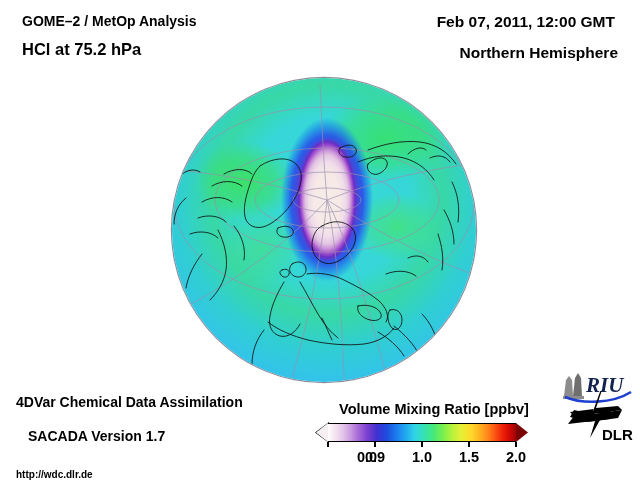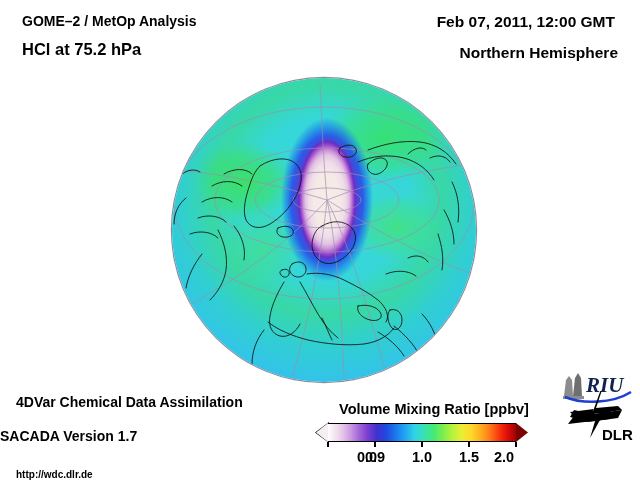--- a/index.html
+++ b/index.html
@@ -10,21 +10,21 @@
   .txt{position:absolute;font-weight:bold;white-space:nowrap;}
 
   
   #title-line1{left:22px;top:13px;font-size:14px;}
   #title-line2{left:22px;top:40px;font-size:16.5px;}
   #date-line{right:25px;top:13px;font-size:15.5px;}
   #hemi-line{right:22px;top:44px;font-size:15.5px;}
 
   
   #foot1{left:16px;top:394px;font-size:14px;}
-  #foot2{left:0;top:428px;font-size:14px;}
+  #foot2{left:28px;top:428px;font-size:14px;}
   #foot3{left:16px;top:469px;font-size:10px;}
 
   
   #globe-wrap{position:absolute;left:172px;top:78px;width:304px;height:304px;}
   #globe{
     position:absolute;inset:0;border-radius:50%;
     overflow:hidden;
     box-shadow:0 0 0 1.2px #8d8d9a;
     background:
       
@@ -212,21 +212,21 @@
       <i style="left: 58.3px;"></i>
       <i style="left: 105.3px;"></i>
       <i style="left: 152.3px;"></i>
       <i style="left: 199.3px;"></i>
     </div>
   <div id="cb-labels">
       <span style="left: 27px; margin-left: 24px;">0.0</span>
       <span style="left: 59px;">0.9</span>
       <span style="left: 106px;">1.0</span>
       <span style="left: 153px;">1.5</span>
-      <span style="left: 188px;">2.0</span>
+      <span style="left: 200px;">2.0</span>
     </div>
 </div>
 
 <div id="riu-logo">
   <svg width="74" height="34" viewBox="0 0 74 34">
     <g>
       <path d="M4,26 L6,10 L9,6 L12,10 L13,26 Z" fill="#8c8c8c"></path>
       <path d="M13,26 L15,8 L18,3 L21,8 L22,26 Z" fill="#6f6f6f"></path>
       <path d="M3,26 L24,26 L24,29 L3,29 Z" fill="#8c8c8c"></path>
       <text x="26" y="22" font-family="'Liberation Serif',serif" font-size="21" font-style="italic" font-weight="bold" fill="#12224f">RIU</text>

